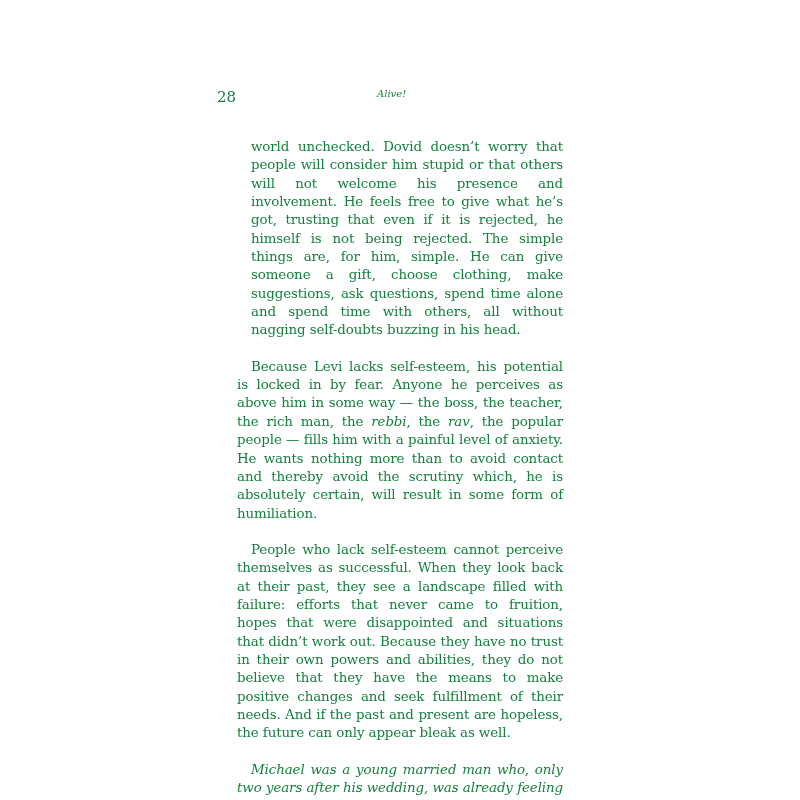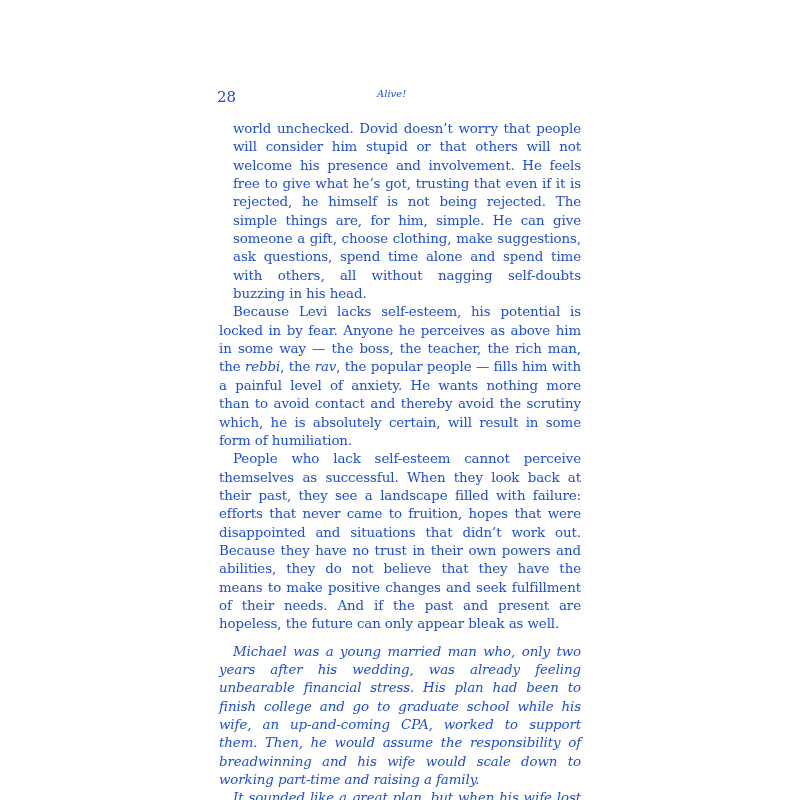--- a/index.html
+++ b/index.html
@@ -1,30 +1,30 @@
 <!DOCTYPE html>
 <html><head>
   <meta charset="utf-8">
   <style>
     html, body { margin: 0; padding: 0; background: #ffffff; }
     body { width: 800px; height: 800px; position: relative; overflow: hidden; }
     .page {
       position: absolute; left: 0; top: 0; width: 800px; height: 800px;
-      background: #ffffff; color: #1d4ed8;
+      background: #ffffff; color: #15803d;
       font-family: "DejaVu Serif", "Liberation Serif", serif;
     }
     .running-head { position: absolute; top: 88px; left: 217px; width: 364px; height: 20px; }
     .page-number { position: absolute; left: 0; top: 0; font-size: 15px; }
     .running-title { position: absolute; left: 160px; top: 0; font-size: 10px; font-style: italic; }
     .body-text {
       position: absolute; left: 219px; top: 120px; width: 362px;
       font-size: 13.4px; line-height: 18.35px; text-align: justify;
       letter-spacing: -0.1px;
     }
-    .body-text p { margin: 0; text-align-last: left; }
+    .body-text p { margin: 18px; text-align-last: left; }
     .p-cont { padding-left: 14px; }
     .p-indent { text-indent: 14px; }
     .p-italic { font-style: italic; text-indent: 14px; }
     .gap-before { margin-top: 9px !important; }
     .p-last { text-align-last: justify; }
   </style>
 </head>
 <body>
 
 <div class="page">

